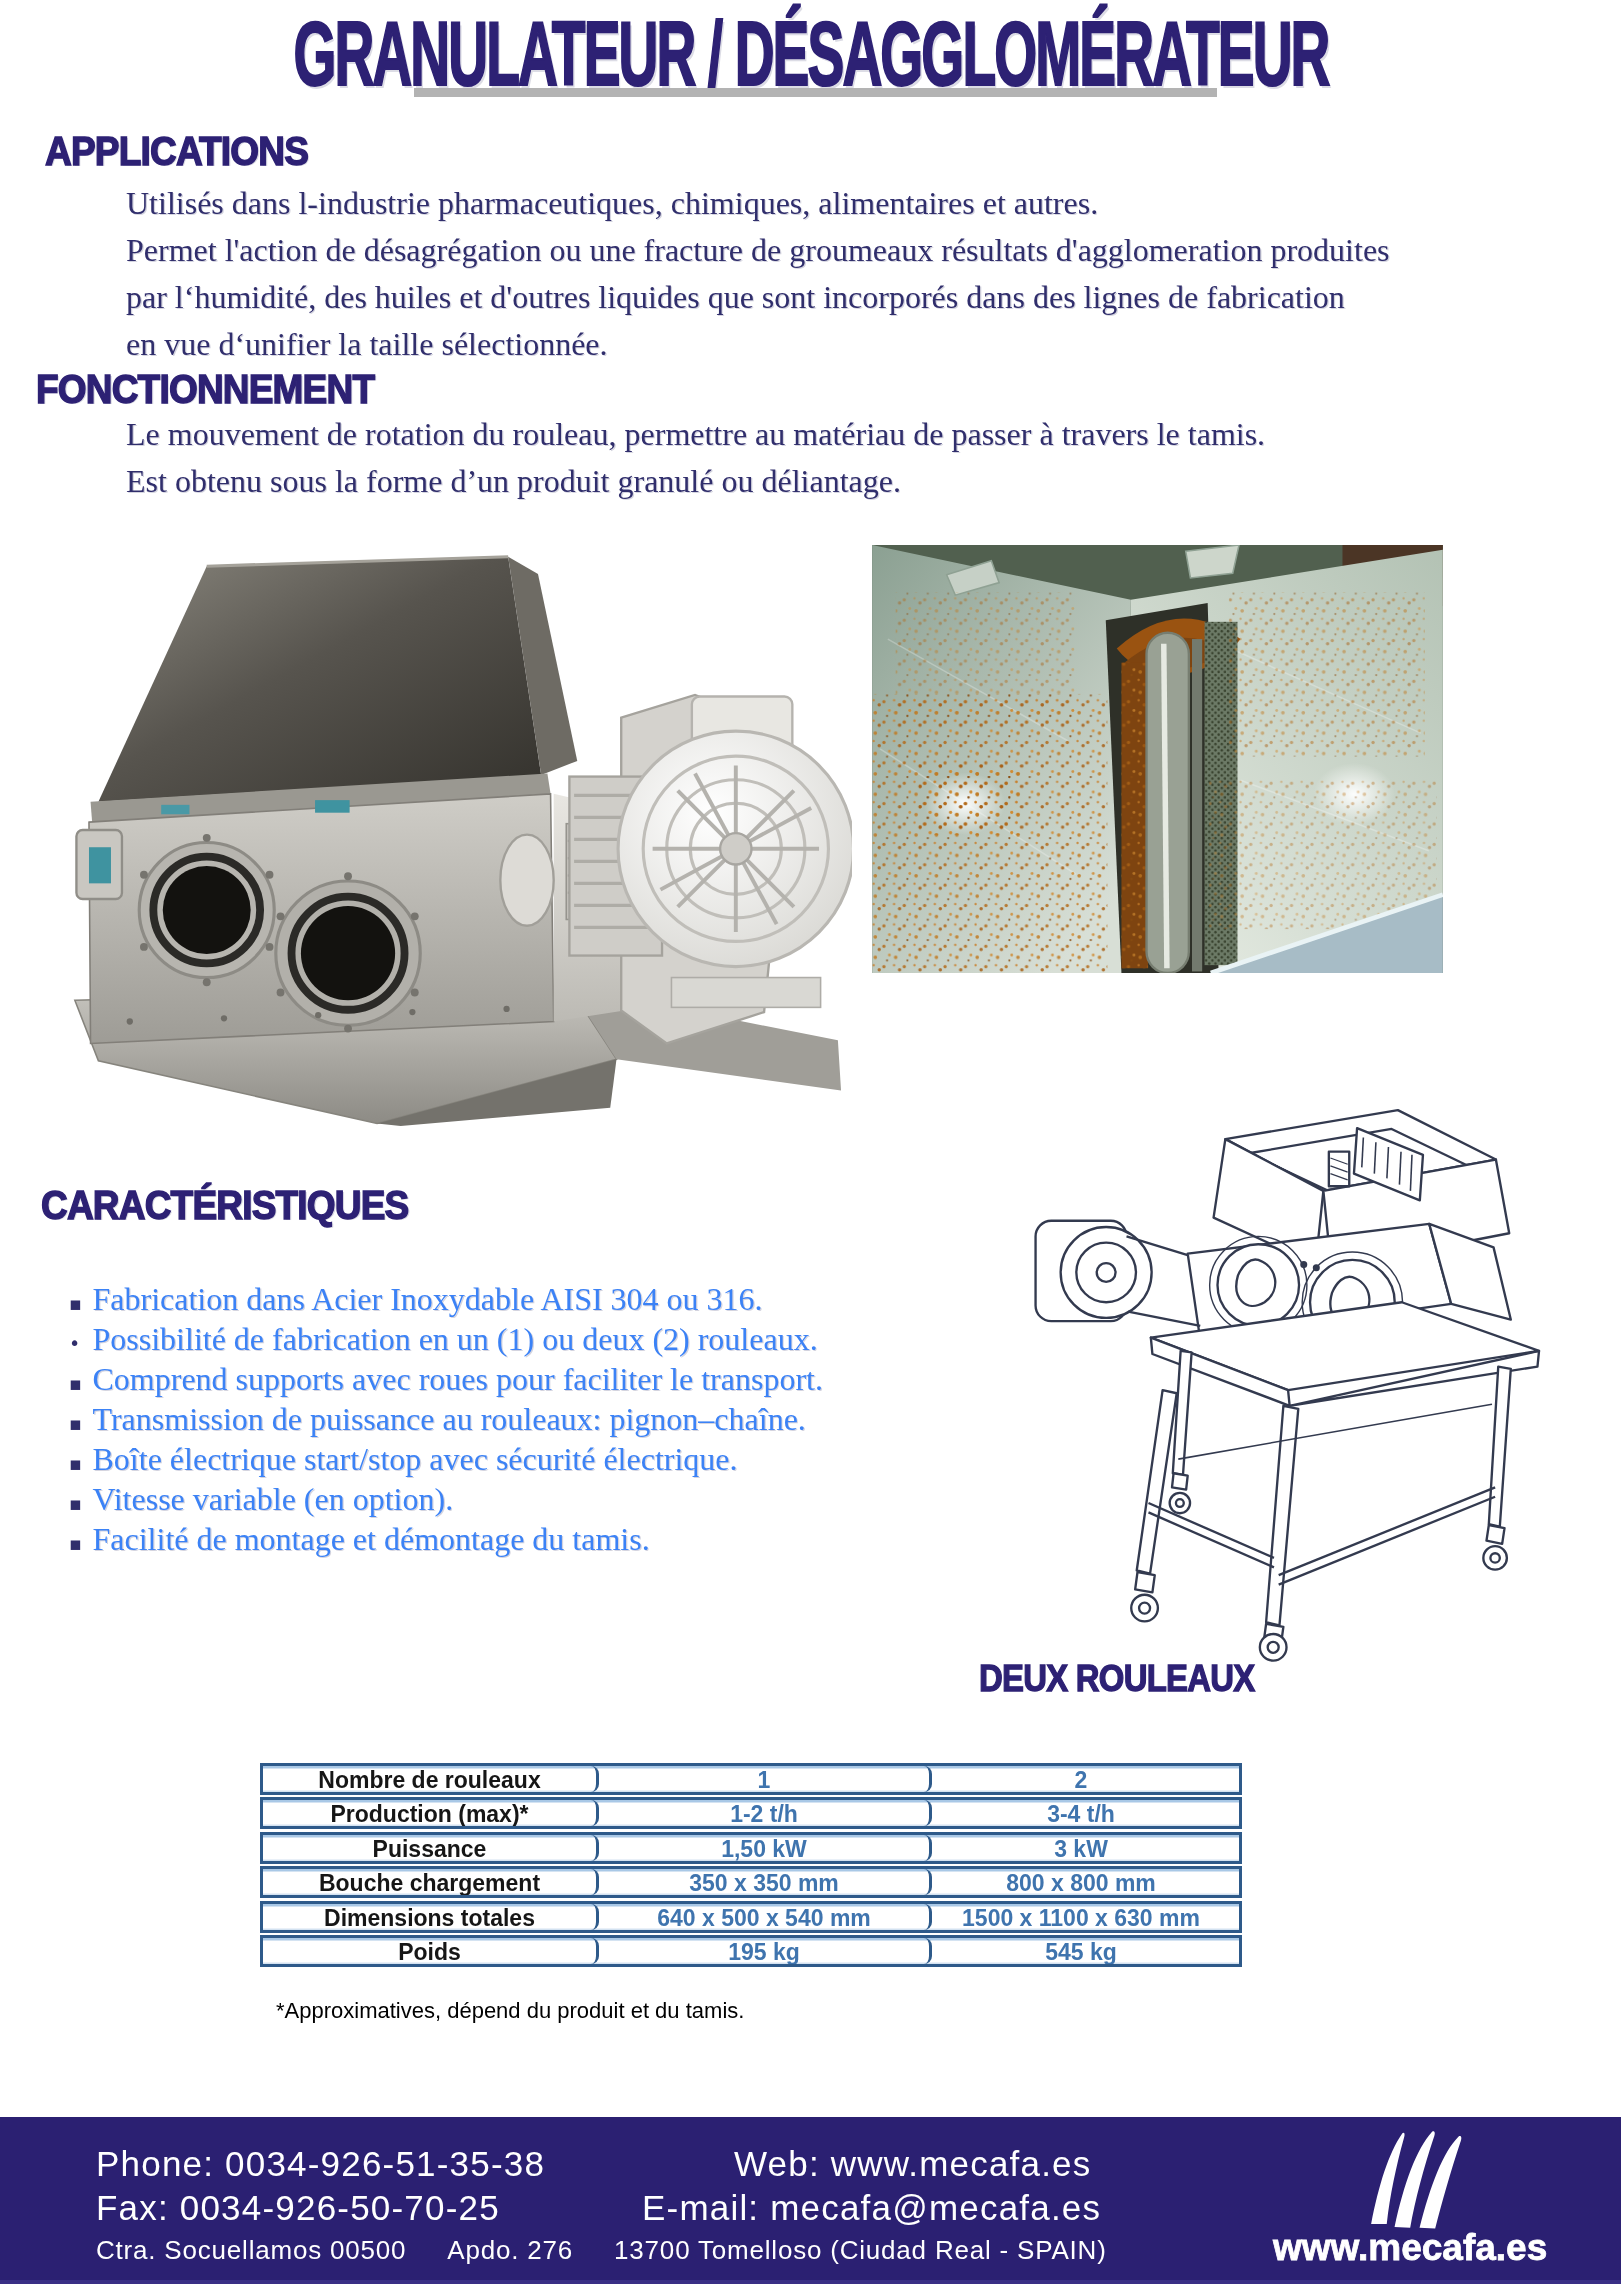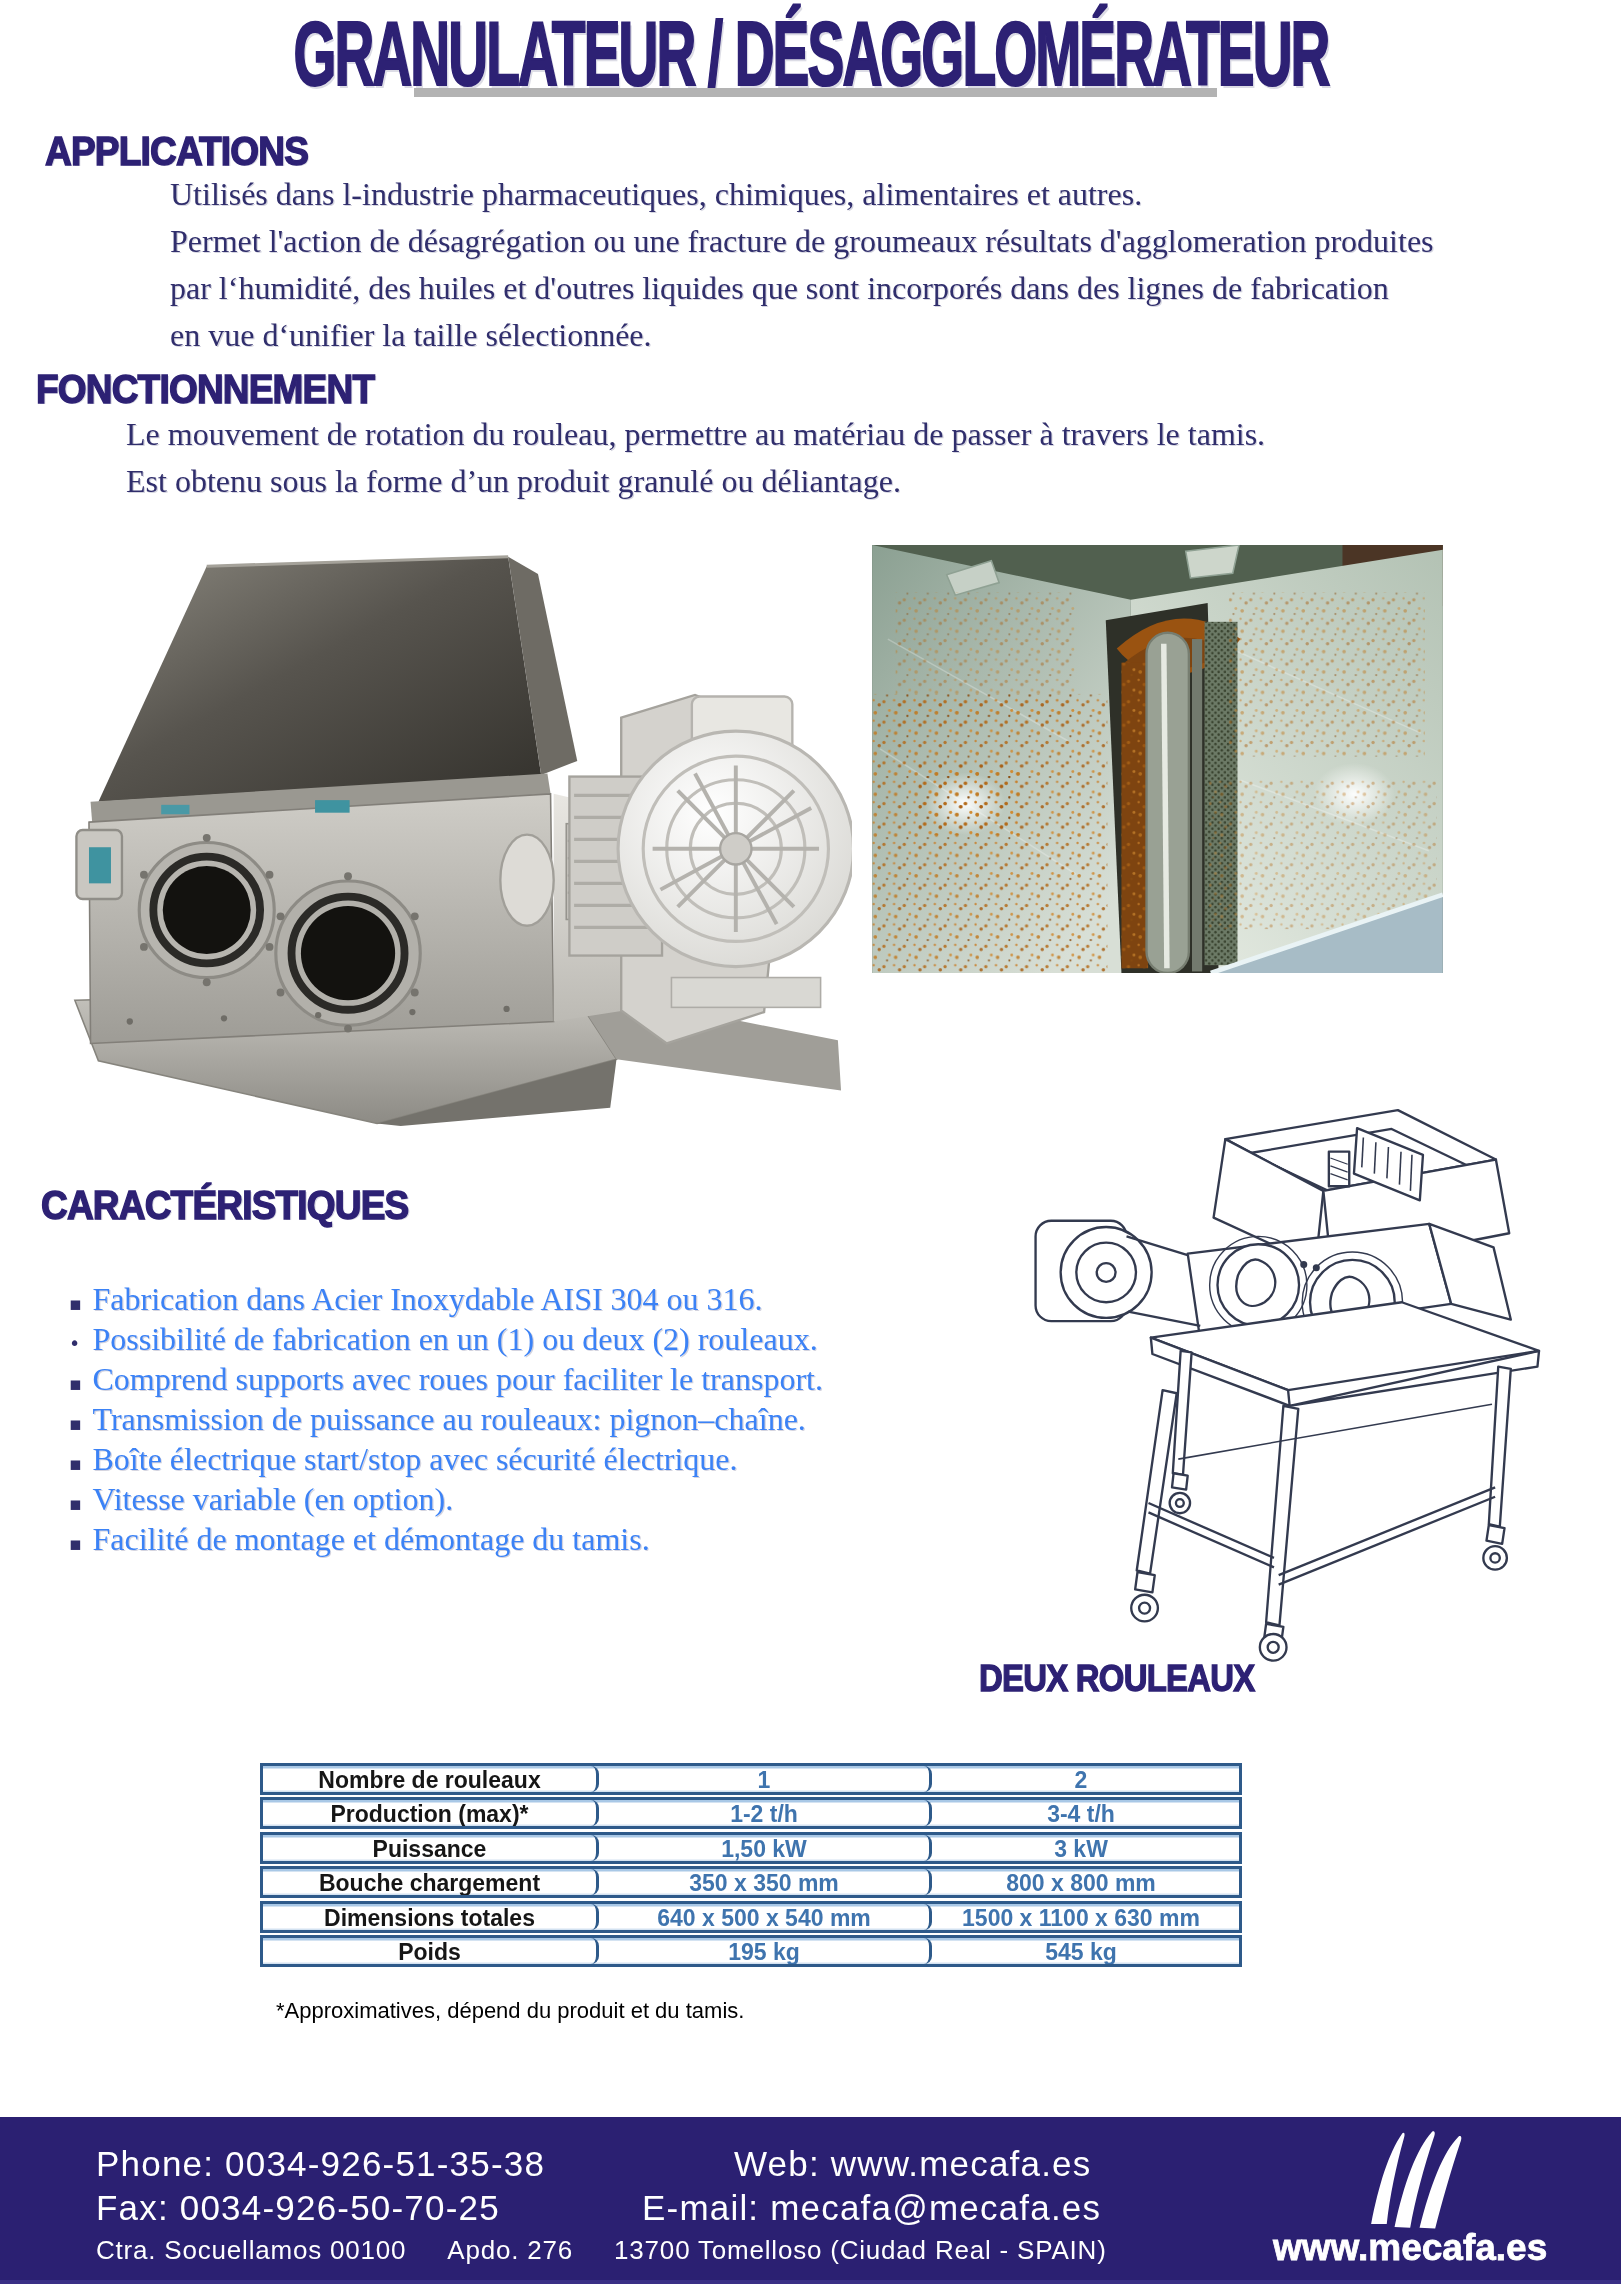--- a/index.html
+++ b/index.html
@@ -17,21 +17,21 @@
   .h1{position:absolute;color:#2d2174;font-weight:bold;font-size:37px;letter-spacing:-0.8px;
       -webkit-text-stroke:1.3px #2d2174;transform:scaleY(1.08);transform-origin:left top;
       white-space:nowrap;text-shadow:1.6px 1.6px 0 rgba(130,130,160,.3);}
   .h-app{left:45px;top:129px;}
   .h-fon{left:36px;top:367px;}
   .h-car{left:41px;top:1183px;}
 
   
   .serif{font-family:"Liberation Serif",serif;color:#302e6c;font-size:32px;line-height:47px;
          text-shadow:1.2px 0.8px 0 rgba(100,100,140,.28);white-space:nowrap;}
-  .para-app{position:absolute;left:126px;top:171px;margin-left:44px;}
+  .para-app{position:absolute;left:126px;top:180px;}
   .para-fon{position:absolute;left:126px;top:411px;}
 
   
   .bullets{position:absolute;left:69px;top:1279px;}
   .bullet-item{display:flex;align-items:baseline;height:40px;}
   .bullet-marker{width:23.5px;font-family:"DejaVu Sans",sans-serif;font-size:19px;color:#302e6c;
                  line-height:40px;flex:0 0 23.5px;}
   .bullet-text{font-family:"Liberation Serif",serif;color:#3b82f6;font-size:32px;line-height:40px;
                text-shadow:1.2px 0.8px 0 rgba(100,100,140,.28);white-space:nowrap;}
 
@@ -426,21 +426,21 @@
     </div>
   </div>
   <div class="footnote">*Approximatives, dépend du produit et du tamis.</div>
 
   <div class="footer">
     <div class="f-text f-big f-phone">Phone: 0034-926-51-35-38</div>
     <div class="f-text f-big f-fax">Fax: 0034-926-50-70-25</div>
     <div class="f-text f-big f-web">Web: www.mecafa.es</div>
     <div class="f-text f-big f-email">E-mail: mecafa@mecafa.es</div>
     <div class="f-text f-small f-address">
-      <span>Ctra. Socuellamos 00100</span>
+      <span>Ctra. Socuellamos 00500</span>
       <span>Apdo. 276</span>
       <span>13700 Tomelloso (Ciudad Real - SPAIN)</span>
     </div>
     <div class="f-logo">
       <svg width="100" height="104" viewBox="0 0 128 132" xmlns="http://www.w3.org/2000/svg" fill="#ffffff">
         <path d="M4,126 C14,76 26,36 44,10 C46,8 48,10 46,16 C36,52 28,90 24,126 Z"></path>
         <path d="M34,130 C46,74 62,30 82,8 C85,6 87,9 84,16 C72,52 60,96 54,131 Z"></path>
         <path d="M66,131 C80,76 96,34 116,14 C119,12 121,15 118,22 C106,58 94,100 86,132 Z"></path>
       </svg>
     </div>

